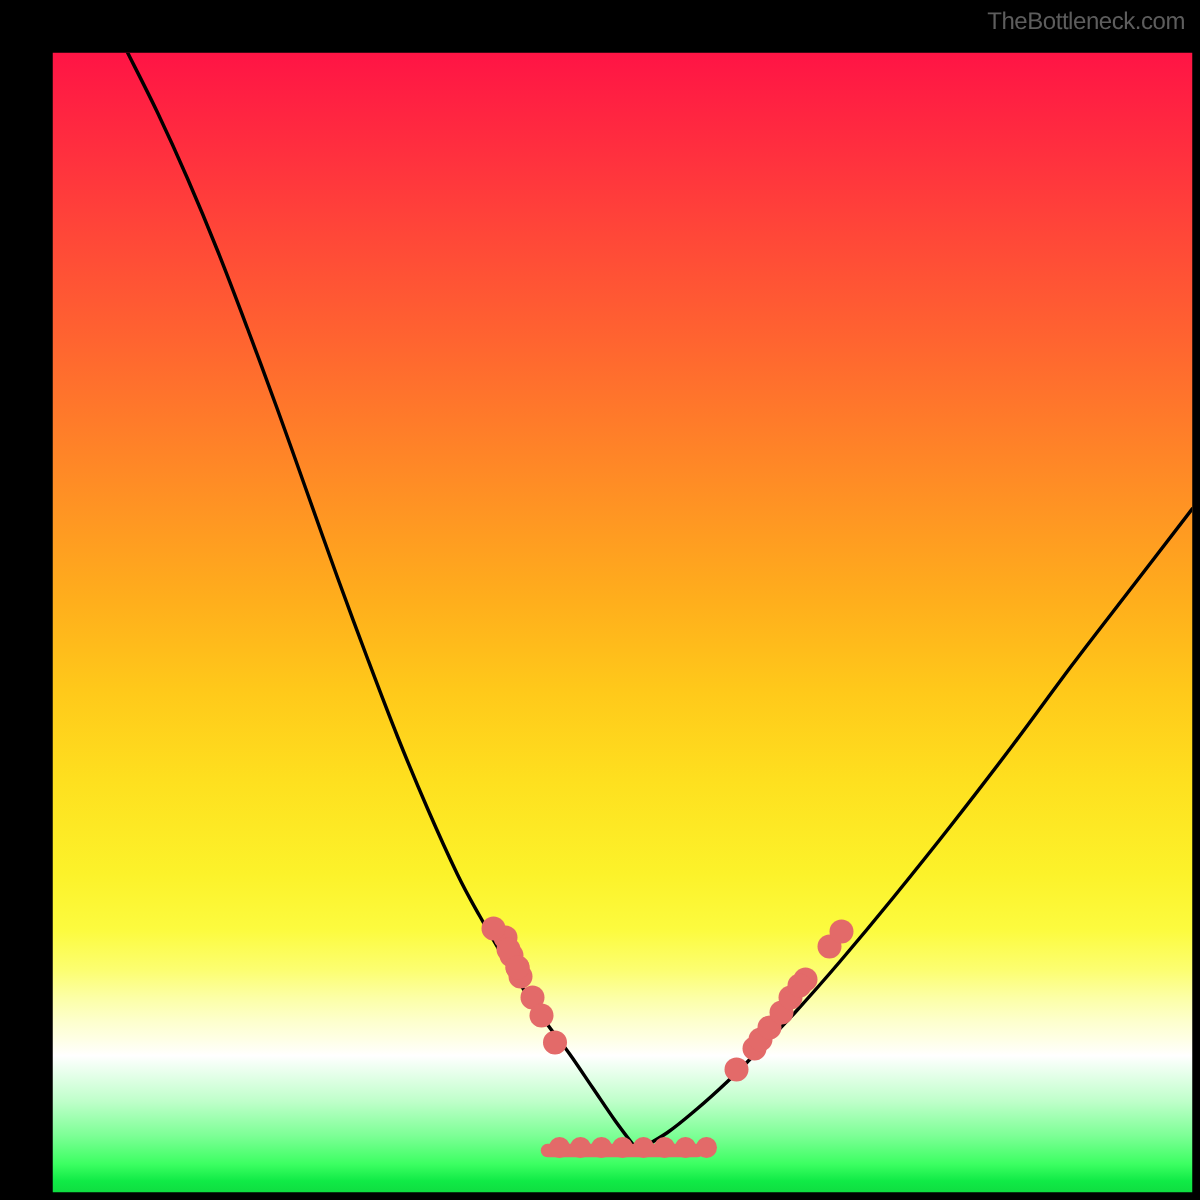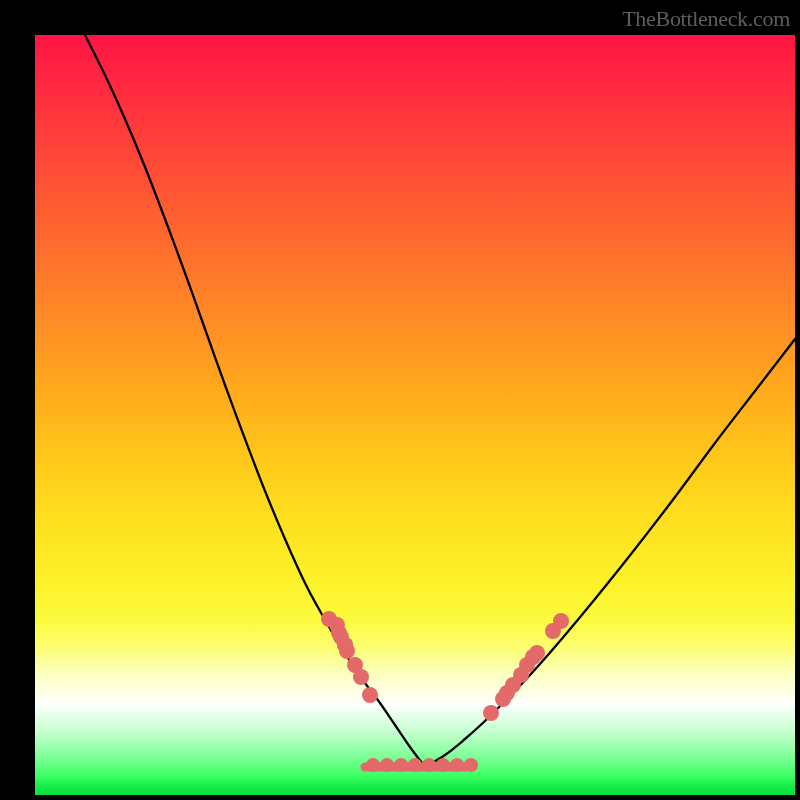--- a/index.html
+++ b/index.html
@@ -15,25 +15,24 @@
     position: relative;
     width: 800px;
     height: 800px;
     background: #000;
   }
   .watermark {
     position: absolute;
     top: 6px;
     right: 10px;
     color: #5d5d5d;
-    font-size: 22px;
+    font-size: 16px;
     font-weight: 500;
     letter-spacing: -0.3px;
     z-index: 20;
-    font-family: Liberation Serif, serif;
   }
   .plot-area {
     position: absolute;
     left: 35px;
     top: 35px;
     width: 760px;
     height: 760px;
     overflow: hidden;
   }
   .gradient-bg {

